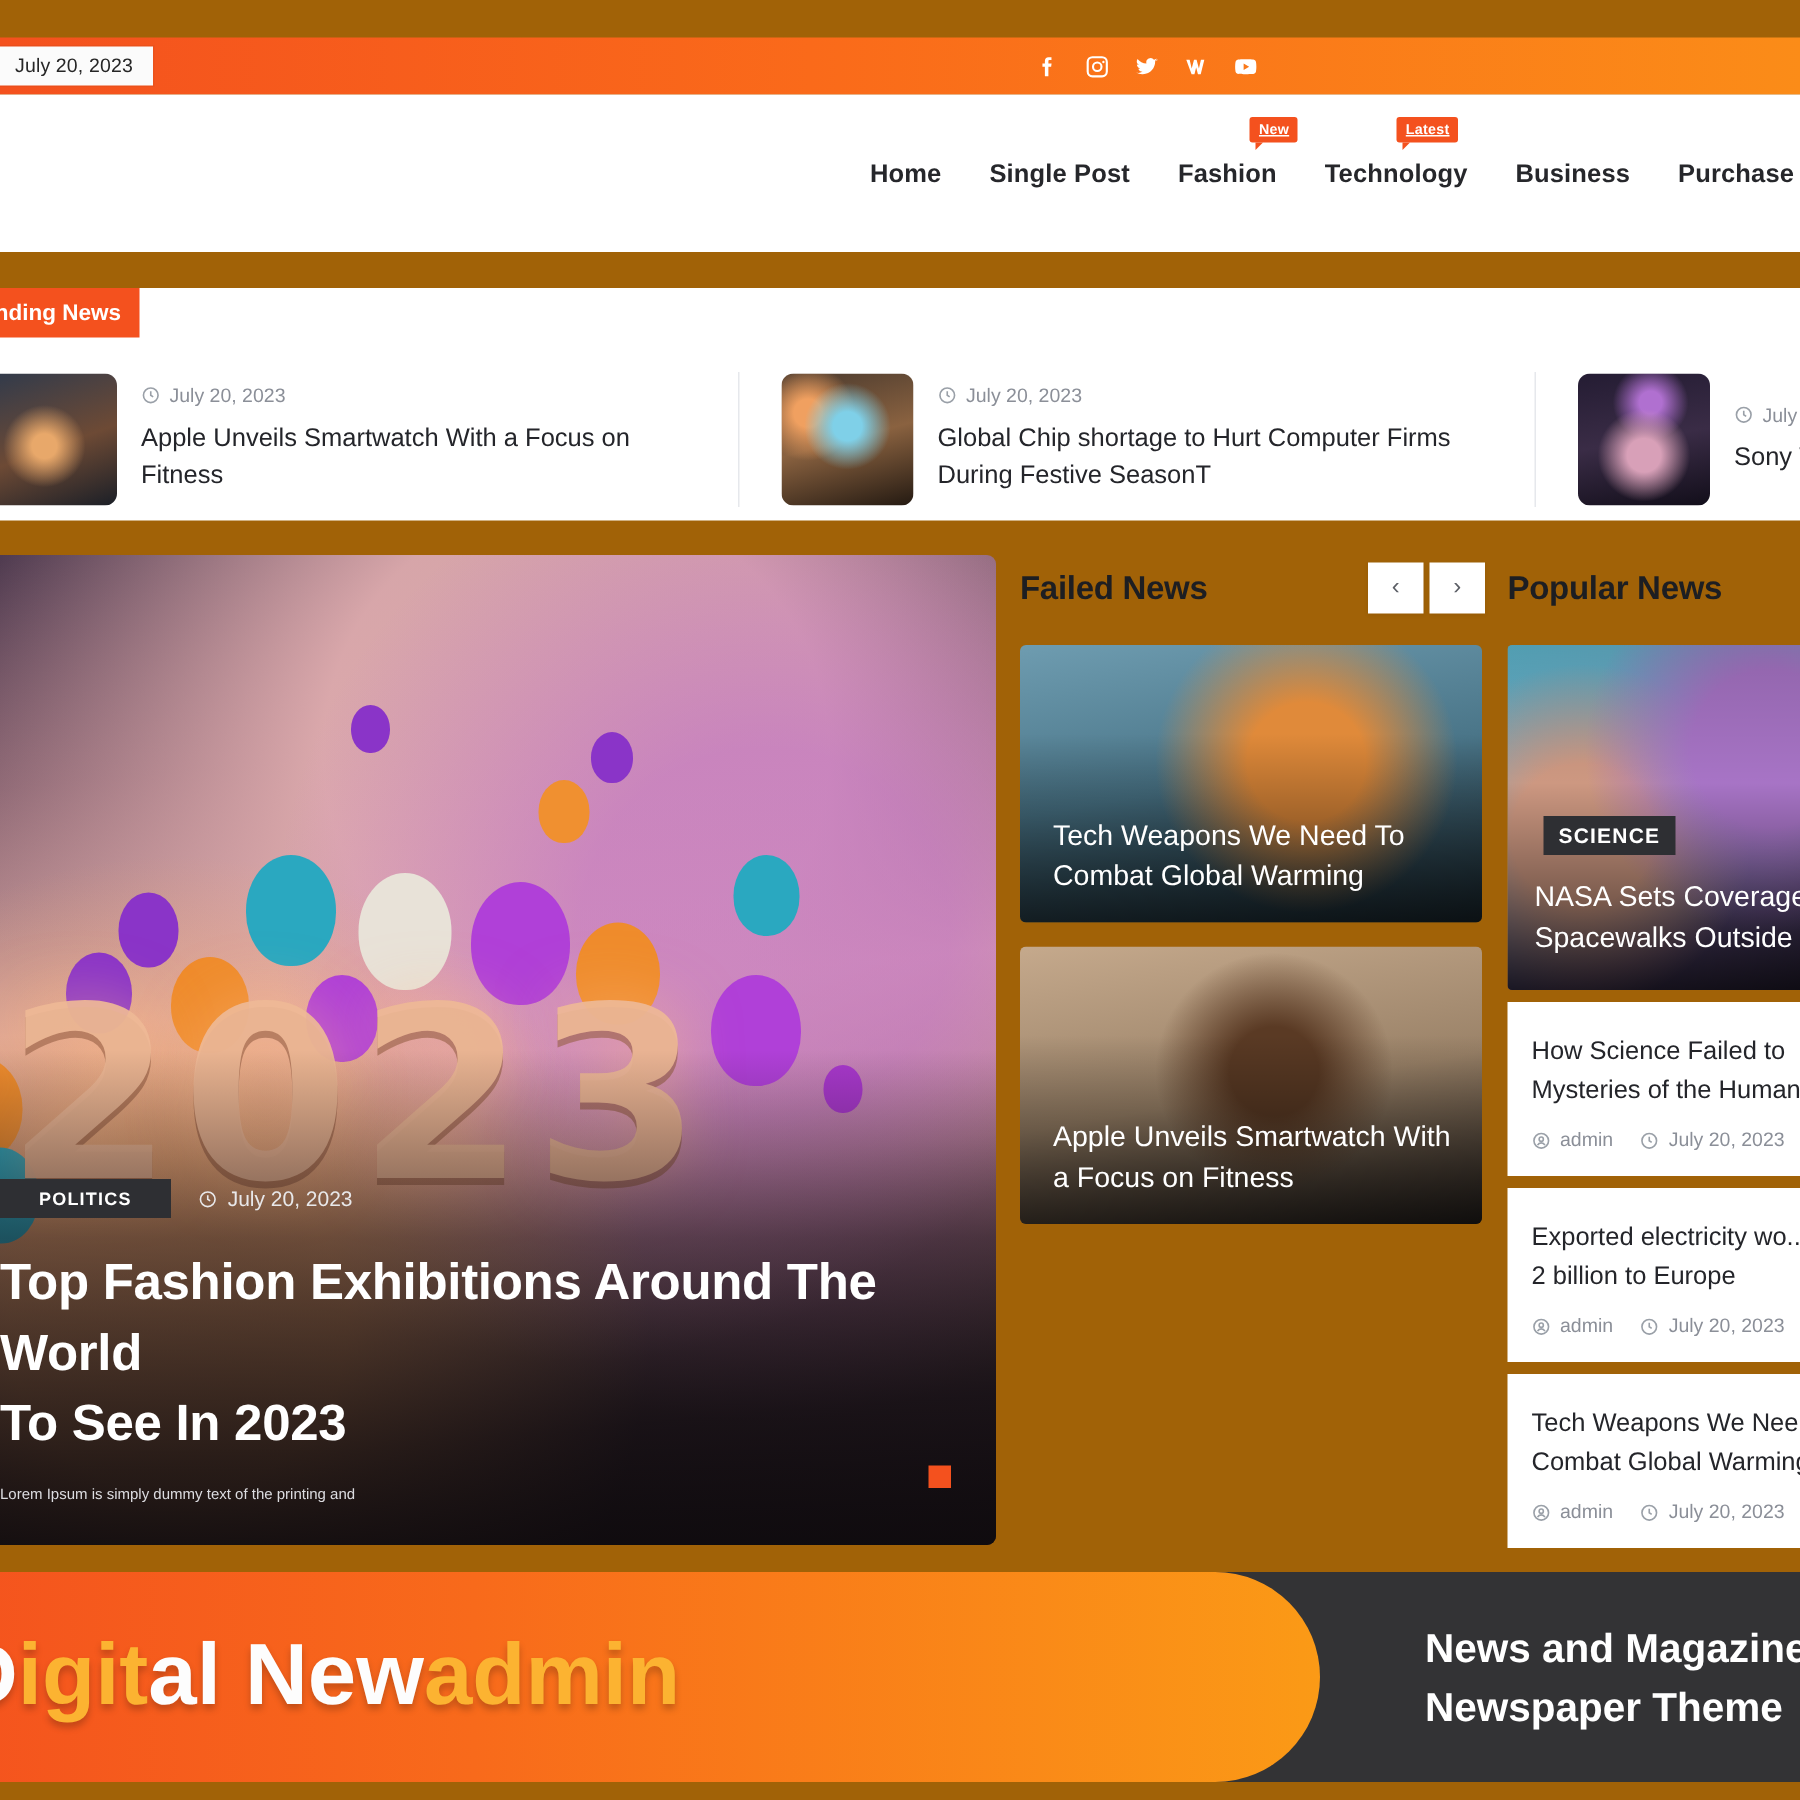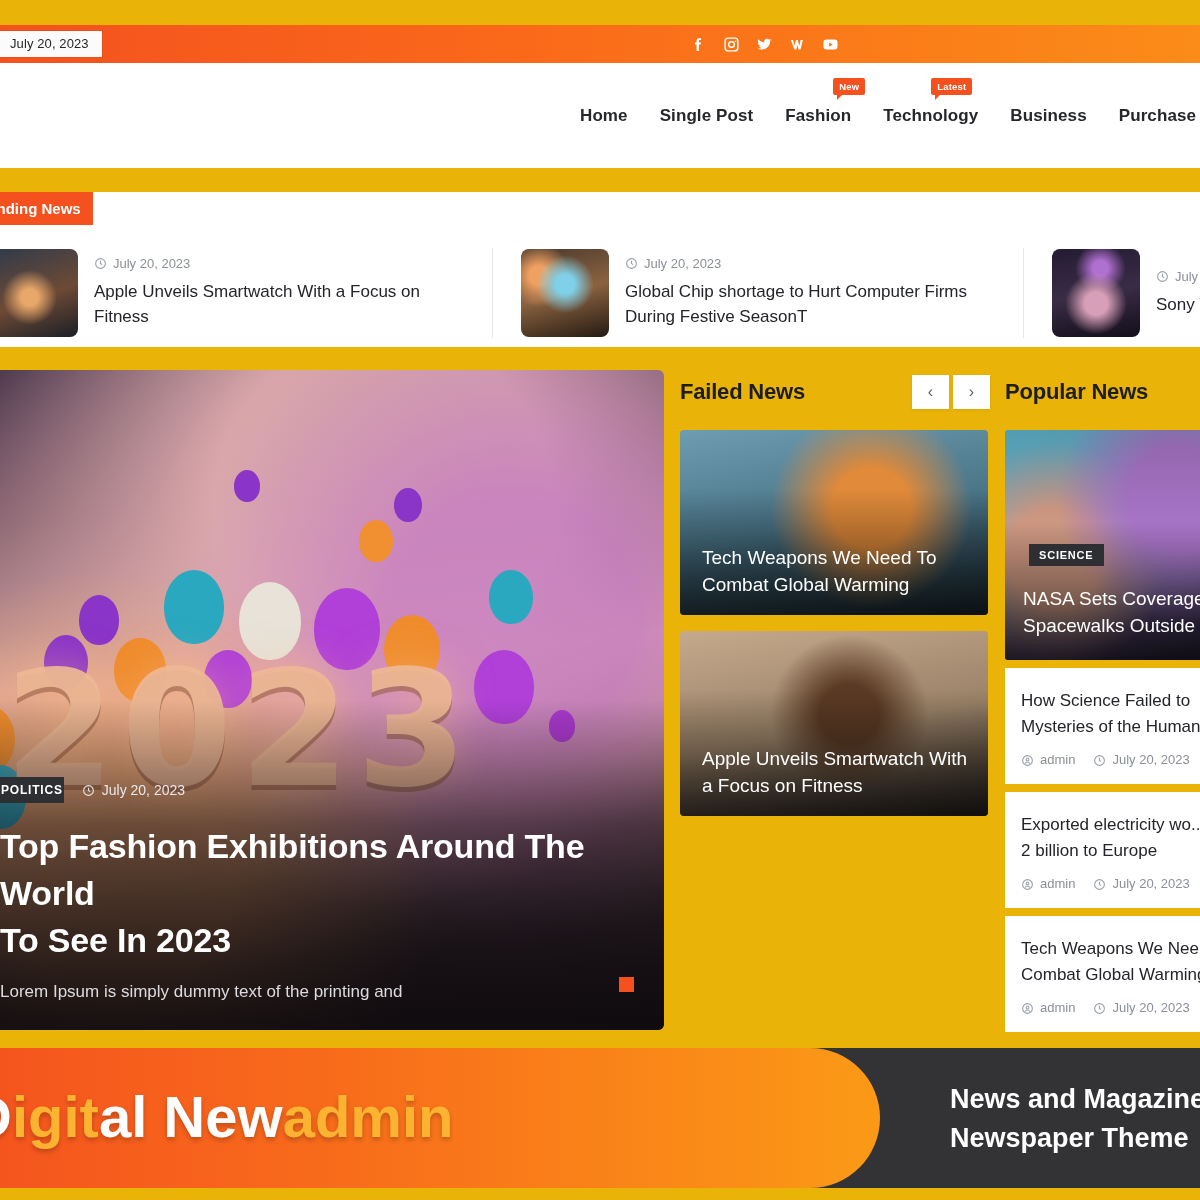--- a/index.html
+++ b/index.html
@@ -2,21 +2,21 @@
 <html><head>
 <meta charset="utf-8">
 <style>
   * { box-sizing: border-box; margin: 0; padding: 0; }
   html, body {
     width: 1200px; height: 1200px;
     font-family: "Liberation Sans", sans-serif;
     background: #eceef1;
     overflow: hidden;
   }
-  .page { position: relative; width: 1200px; height: 1200px; background: #eab308; }
+  .page { position: relative; width: 1200px; height: 1200px; background: #a16207; }
 
   
   .topbar {
     position: absolute; top: 25px; left: 0; width: 1200px; height: 38px;
     background: linear-gradient(90deg, #f4511e 0%, #fa6a1a 45%, #fb8c18 100%);
     display: flex; align-items: center;
   }
   .topbar-date {
     background: #fbfbfb; color: #262626;
     font-size: 13px; padding: 5px 13px 6px 10px;
@@ -48,21 +48,21 @@
     position: absolute; left: 580px; top: 0; height: 105px;
     display: flex; align-items: center; gap: 32px;
   }
   .nav-item {
     position: relative; font-size: 17px; color: #26272b; font-weight: 600;
     white-space: nowrap; letter-spacing: .1px;
   }
   .nav-badge {
     position: absolute; top: -28px; left: 48px;
     background: #f4511e; color: #fff; font-size: 9.5px; font-weight: bold;
-    padding: 3px 6px 3px 6px; border-radius: 2px; letter-spacing: .2px;
+    padding: 3px 6px 3px 6px; border-radius: 2px; letter-spacing: .2px; text-decoration: underline;
   }
   .nav-badge::after {
     content: ""; position: absolute; bottom: -5px; left: 4px;
     border-left: 5px solid #f4511e; border-bottom: 5px solid transparent;
   }
 
   
   .ticker {
     position: absolute; top: 192px; left: 0; width: 1200px; height: 155px;
     background: #ffffff;
@@ -116,28 +116,28 @@
     line-height: 180px; font-family: "DejaVu Sans", sans-serif;
   }
   .hero-shade {
     position: absolute; left: 0; bottom: 0; width: 100%; height: 330px;
     background: linear-gradient(180deg, rgba(18,12,16,0) 0%, rgba(18,12,16,.55) 38%, rgba(14,10,13,.93) 100%);
   }
   .hero-body { position: absolute; left: 36px; bottom: 28px; width: 610px; }
   .hero-metarow { display: flex; align-items: center; gap: 18px; margin-bottom: 20px; }
   .hero-cat {
     background: #2e2f33; color: #fff; font-size: 12px; font-weight: bold;
-    letter-spacing: .8px; padding: 6px 1px;
+    letter-spacing: .8px; padding: 6px 26px;
   }
   .hero-date { color: #e8e8ea; font-size: 14px; display: flex; align-items: center; gap: 7px; }
   .hero-title {
     color: #fff; font-size: 34px; line-height: 1.38; font-weight: 600;
     letter-spacing: -.2px; margin-bottom: 18px;
   }
-  .hero-excerpt { color: #dcdce0; font-size: 17px; }
+  .hero-excerpt { color: #dcdce0; font-size: 10px; }
   .hero-dot {
     position: absolute; right: 30px; bottom: 38px;
     width: 15px; height: 15px; background: #f4511e;
   }
 
   
   .latest { position: absolute; left: 680px; top: 0; width: 310px; }
   .sec-head { display: flex; align-items: center; justify-content: space-between; height: 44px; }
   .sec-title { font-size: 22px; font-weight: bold; color: #1d1e22; letter-spacing: -.2px; }
   .arrows { display: flex; gap: 4px; }
@@ -164,21 +164,21 @@
   .pfeature {
     position: relative; width: 250px; height: 230px; margin-top: 16px;
     border-radius: 3px; overflow: hidden;
   }
   .pfeature-shade {
     position: absolute; inset: 0;
     background: linear-gradient(180deg, rgba(0,0,0,.18) 0%, rgba(0,0,0,.05) 40%, rgba(0,0,0,.72) 100%);
   }
   .pfeature-cat {
     position: absolute; left: 24px; top: 114px;
-    background: #2e2f33; color: #fff; font-size: 11px; font-weight: bold;
+    background: #2e2f33; color: #fff; font-size: 14px; font-weight: bold;
     letter-spacing: .8px; padding: 5px 10px;
   }
   .pfeature-title {
     position: absolute; left: 18px; bottom: 20px; right: 4px;
     color: #fff; font-size: 19px; line-height: 1.45; font-weight: 500;
   }
   .prow { background: #fff; padding: 20px 16px 17px 16px; margin-top: 8px; }
   .prow-title { font-size: 17px; color: #24252a; line-height: 1.5; margin-bottom: 13px; }
   .prow-meta { display: flex; align-items: center; gap: 18px; font-size: 13px; color: #8b8f98; }
   .prow-meta span { display: flex; align-items: flex-end; gap: 6px; }

